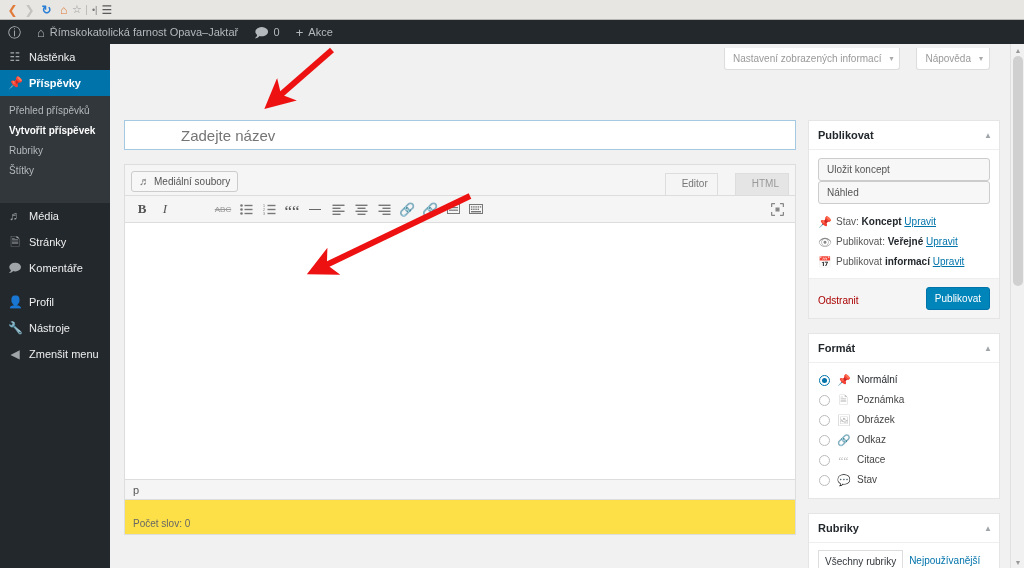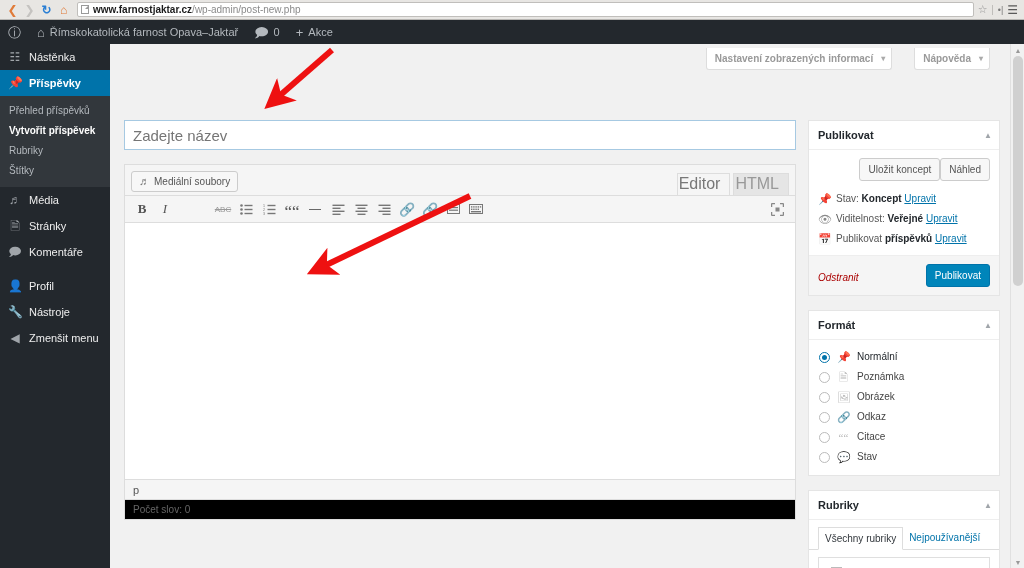--- a/index.html
+++ b/index.html
@@ -111,39 +111,39 @@
   .menu-top .mi { width: 14px; text-align: center; font-size: 12px; color: #a0a5aa; line-height: 1; }
   .menu-top.current {
     background: #0073aa; color: #fff; font-weight: bold;
   }
   .menu-top.current .mi { color: #fff; }
   .menu-top.current:after {
     content: ''; position: absolute; right: -8px; top: 50%;
     margin-top: -8px;
     border: 8px solid transparent; border-left-color: #0073aa;
   }
-  .submenu { background: #32373c; padding: 5px 0 6px 0; }
+  .submenu { background: #32373c; padding: 5px 0 22px 0; }
   .submenu a {
     display: block; padding: 3px 8px 3px 9px;
     color: #b4b9be; font-size: 10px; text-decoration: none;
     line-height: 14px;
   }
   .submenu a.current { color: #fff; font-weight: bold; }
   .menu-sep { height: 8px; }
 
   
   #wpcontent {
     position: absolute; top: 44px; left: 110px;
     width: 904px; height: 524px;
     background: #f1f1f1;
     overflow: hidden;
   }
   #screen-meta-links {
     position: absolute; top: 4px; right: 24px;
-    display: flex; gap: 22px; font-weight: bold;
+    display: flex; gap: 16px;
   }
   .meta-link {
     background: #fff;
     border: 1px solid #ddd; border-top: none;
     border-radius: 0 0 3px 3px;
     font-size: 10px; color: #999;
     padding: 4px 18px 4px 8px;
     position: relative;
     line-height: 13px;
   }
@@ -166,20 +166,21 @@
     border-color: #a6c9e2;
     height: 30px;
     display: flex; align-items: center;
     padding: 0 8px;
   }
   #title-input {
     border: none; outline: none; width: 100%;
     font-size: 15px; color: #a9a9a9;
     font-family: "Liberation Sans", sans-serif;
     background: transparent;
+    margin-left: 48px;
   }
 
   #postdivrich {
     margin-top: 14px;
     border: 1px solid #ddd;
     background: #f5f5f5;
   }
   #wp-content-editor-tools {
     background: #f5f5f5;
     padding: 6px 6px 0 6px;
@@ -191,25 +192,25 @@
     background: #f7f7f7;
     border: 1px solid #ccc;
     border-radius: 3px;
     font-size: 10px; color: #555;
     padding: 3px 7px;
     line-height: 13px;
   }
   #insert-media-button .mglyph { font-size: 11px; color: #777; }
   .editor-tabs { position: absolute; right: 6px; bottom: 0; display: flex; }
   .editor-tab {
-    font-size: 16px; color: #999;
+    font-size: 10px; color: #999;
     background: #e5e5e5;
     border: 1px solid #ddd; border-bottom: none;
-    padding: 4px 9px 5px 1px;
-    margin-left: 3px;
+    padding: 4px 9px 5px 16px;
+    margin-left: 17px;
     line-height: 12px;
   }
   .editor-tab.active { background: #f5f5f5; color: #777; }
 
   #ed-toolbar {
     background: #f5f5f5;
     border-top: 1px solid #ddd; border-bottom: 1px solid #ddd;
     height: 28px;
     display: flex; align-items: center;
     padding: 0 6px;
@@ -234,25 +235,25 @@
   }
   #ed-path {
     background: #f5f5f5;
     border-top: 1px solid #ddd;
     height: 20px;
     font-size: 11px; color: #555;
     padding: 3px 8px;
     line-height: 14px;
   }
   #ed-wordcount {
-    background: #000000;
+    background: #fde047;
     border-top: 1px solid #ddd;
     height: 20px;
     font-size: 10px; color: #666;
-    padding: 3px 8px;
+    padding: 17px 8px;
     line-height: 14px;
   }
 
   
   #postbox-container-1 {
     position: absolute; top: 76px; left: 698px;
     width: 192px;
   }
   .postbox {
     background: #fff;
@@ -267,21 +268,21 @@
     line-height: 14px;
   }
   .postbox h2 .toggle {
     position: absolute; right: 7px; top: 8px;
     font-size: 8px; color: #a0a5aa;
   }
   .inside { padding: 0; }
 
   
   #minor-publishing-actions {
-    padding: 8px 9px; display: flex; justify-content: flex-end;
+    padding: 8px 9px; display: flex; justify-content: flex-end; flex-direction: column;
   }
   .btn {
     font-size: 10px; border-radius: 3px; padding: 4px 8px;
     line-height: 13px; white-space: nowrap;
   }
   .btn-secondary { background: #f7f7f7; border: 1px solid #ccc; color: #555; }
   .btn-primary { background: #0085ba; border: 1px solid #0073aa; color: #fff; }
   #misc-publishing-actions { padding: 0 9px 6px 9px; }
   .misc-pub {
     display: flex; align-items: flex-start; gap: 6px;
@@ -291,21 +292,21 @@
   }
   .misc-pub .pglyph { color: #888; font-size: 11px; width: 12px; text-align: center; line-height: 14px;}
   .misc-pub b { color: #23282d; }
   .misc-pub a { color: #0073aa; text-decoration: underline; }
   #major-publishing-actions {
     border-top: 1px solid #eee;
     padding: 8px 9px;
     display: flex; align-items: center; justify-content: space-between;
     background: #f5f5f5;
   }
-  #delete-action a { color: #a00; font-size: 10px; text-decoration: none; font-style: italic; }
+  #delete-action a { color: #a00; font-size: 10px; text-decoration: none; }
 
   
   .format-row {
     display: flex; align-items: center; gap: 7px;
     padding: 3px 10px;
     font-size: 10px; color: #444;
     line-height: 14px;
   }
   .radio {
     width: 11px; height: 11px; border-radius: 50%;
@@ -378,25 +379,20 @@
   .red-arrow { position: absolute; pointer-events: none; }
 </style>
 </head>
 <body>
 
 <div id="browser-chrome">
   <div class="nav-btn">❮</div>
   <div class="nav-btn disabled">❯</div>
   <div class="nav-btn reload">↻</div>
   <div class="nav-btn home">⌂</div>
-  <div id="urlbar">
-    <span class="page-icon"></span>
-    <span class="url-host">www.farnostjaktar.cz</span>
-      <span class="url-path">/wp-admin/post-new.php</span>
-  </div>
   <div class="chrome-right">
     <span class="star-icon">☆</span>
     <span class="dots-icon">•|</span>
     <span class="menu-icon">☰</span>
   </div>
 </div>
 
 <div id="wp-adminbar">
   <div class="ab-item">
     <span class="glyph">ⓘ</span>
@@ -594,28 +590,28 @@
         </div>
         <div id="misc-publishing-actions">
           <div class="misc-pub">
             <span class="pglyph">📌</span>
             <span><span>Stav:</span>
               <b>Koncept</b>
               <a>Upravit</a></span>
           </div>
           <div class="misc-pub">
             <span class="pglyph">👁</span>
-            <span><span>Viditelnost:</span>
+            <span><span>Publikovat:</span>
               <b>Veřejné</b>
               <a>Upravit</a></span>
           </div>
           <div class="misc-pub">
             <span class="pglyph">📅</span>
             <span><span>Publikovat</span>
-              <b>příspěvků</b>
+              <b>informací</b>
               <a>Upravit</a></span>
           </div>
         </div>
         <div id="major-publishing-actions">
           <span id="delete-action">
             <a>Odstranit</a>
           </span>
           <span class="btn btn-primary">Publikovat</span>
         </div>
       </div>

